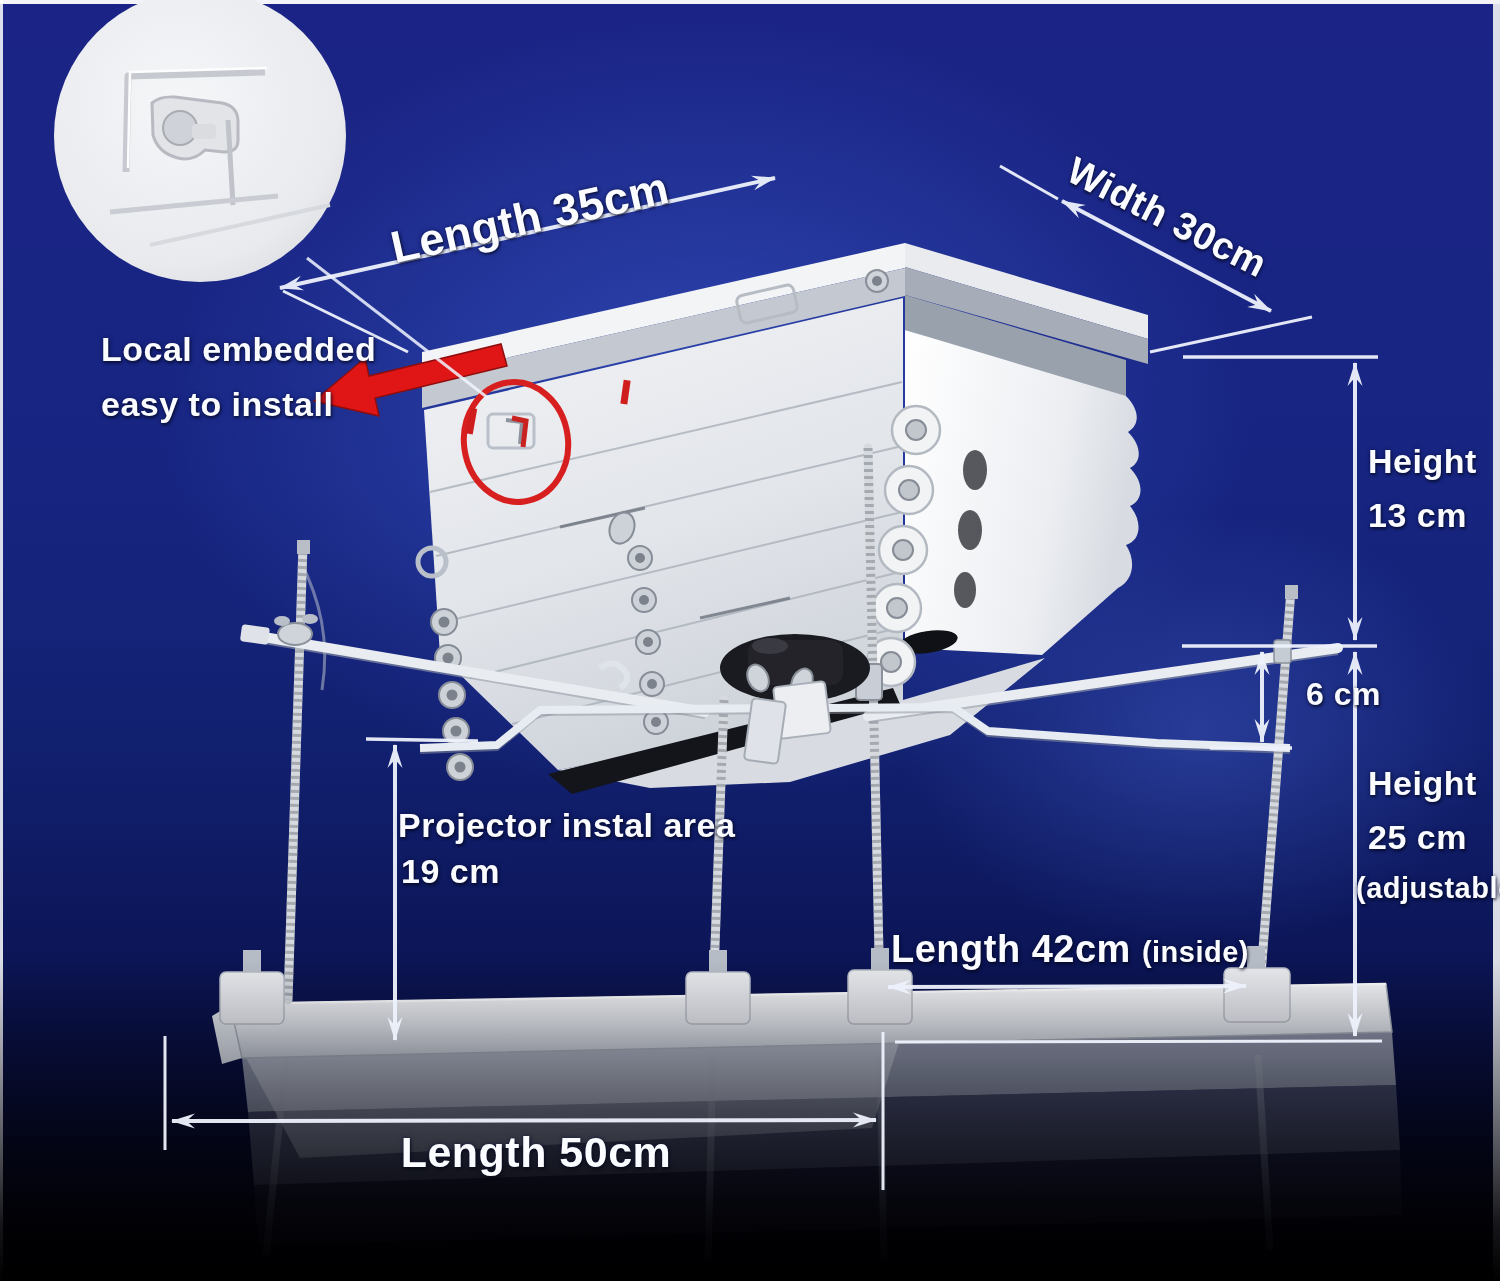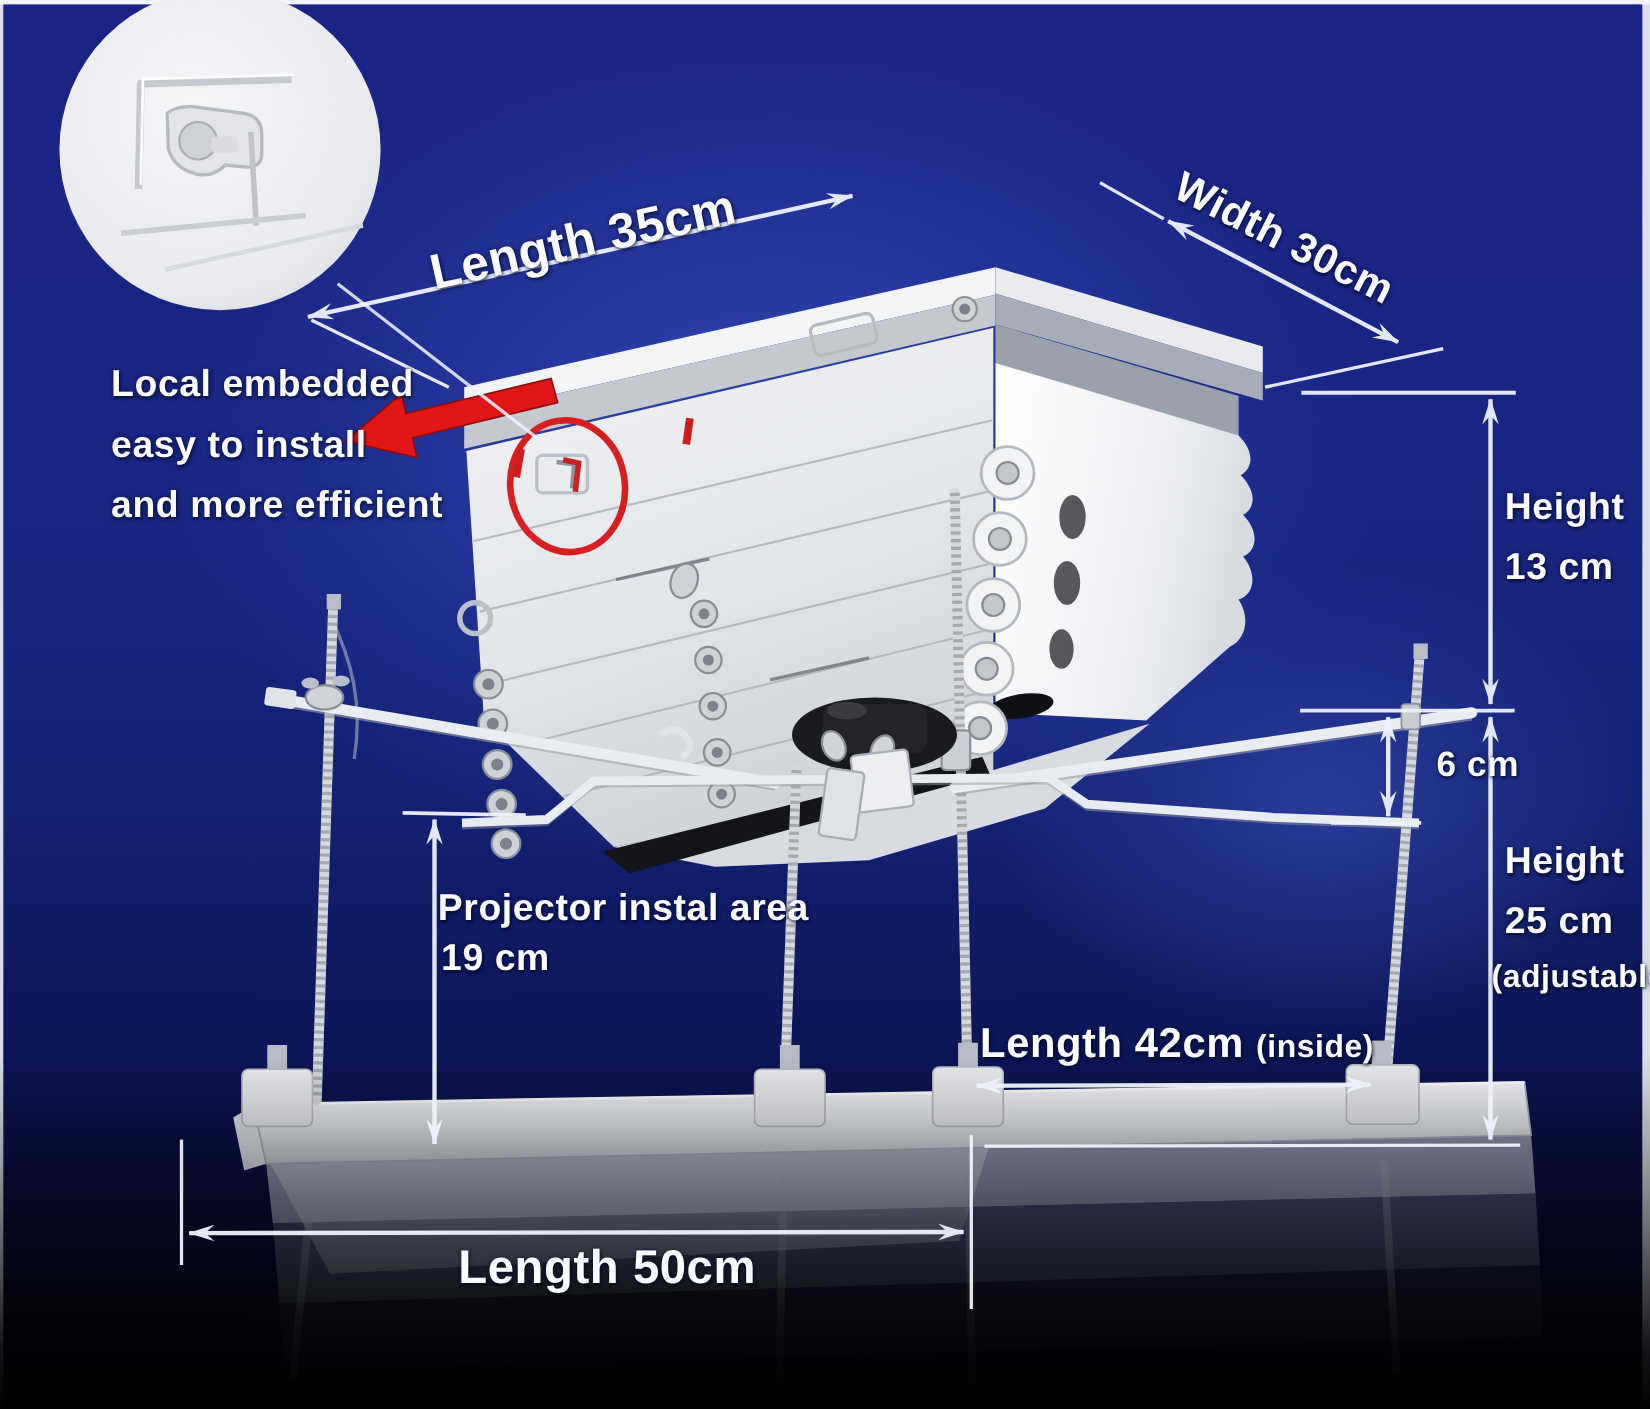--- a/index.html
+++ b/index.html
@@ -295,21 +295,20 @@
       <path d="M228,120 L233,205" stroke="#c0c3c9" stroke-width="5"></path>
       <path d="M110,212 L278,196" stroke="#c9ccd2" stroke-width="5"></path>
       <path d="M150,245 L330,205" stroke="#d6d9de" stroke-width="4"></path>
     </g>
   </g>
 </svg>
 
 <div class="label callout" style="left:64px;top:322px;">
   <span style="display:block">Local embedded</span>
   <span style="display:block">easy to install</span>
-  <span style="display:block">and more efficient</span>
 </div>
 
 <div class="label rot" style="left:320px;top:192px;width:420px;font-size:45px;transform:rotate(-12.5deg);">Length 35cm</div>
 
 <div class="label rot" style="left:1032px;top:196px;width:270px;font-size:38px;transform:rotate(27deg);">Width 30cm</div>
 
 <div class="label" style="left:1368px;top:442px;font-size:34px;">Height</div>
 <div class="label" style="left:1368px;top:496px;font-size:34px;">13 cm</div>
 
 <div class="label" style="left:1278px;top:676px;font-size:32px;padding-left:28px;">6 cm</div>
@@ -319,15 +318,15 @@
 <div class="label" style="left:1356px;top:872px;font-size:29px;">(adjustable)</div>
 
 <div class="label" style="left:398px;top:806px;font-size:34px;text-align:center;">Projector instal area</div>
 <div class="label" style="left:401px;top:852px;font-size:34px;">19 cm</div>
 
 <div class="label" style="left:880px;top:928px;width:380px;text-align:center;font-size:38px;">
   <span>Length 42cm</span>
   <span class="small-note" style="font-size:29px;">(inside)</span>
 </div>
 
-<div class="label" style="left:312px;top:1128px;width:480px;text-align:center;font-size:43px;">Length 50cm</div>
+<div class="label" style="left:296px;top:1128px;width:480px;text-align:center;font-size:43px;">Length 50cm</div>
 
 </div>
 
 </body></html>

